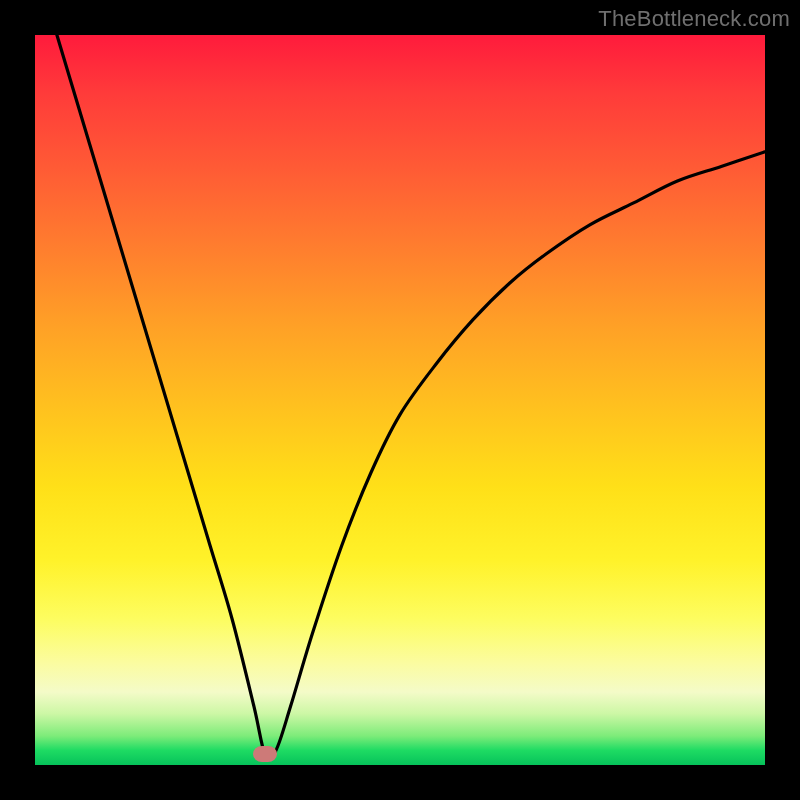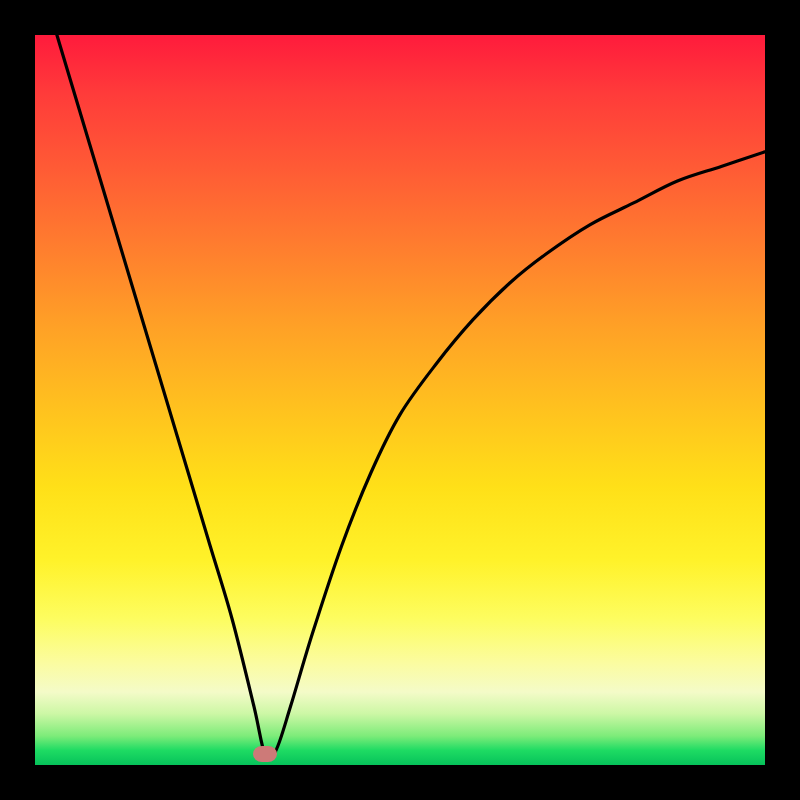--- a/index.html
+++ b/index.html
@@ -68,20 +68,21 @@
     height: 16px;
     border-radius: 9px / 8px;
     background: #cd7a78;
     transform: translate(-50%, -50%);
   }
 </style>
 </head>
 <body>
 
 <div class="frame">
+  <div class="watermark">TheBottleneck.com</div>
 
   <div class="plot">
     <svg class="curve" viewBox="0 0 730 730" preserveAspectRatio="none">
       <path id="curve-path" d="M 21.90 0.00 C 25.55 12.17, 36.50 48.67, 43.80 73.00 C 51.10 97.33, 58.40 121.67, 65.70 146.00 C 73.00 170.33, 80.30 194.67, 87.60 219.00 C 94.90 243.33, 102.20 267.67, 109.50 292.00 C 116.80 316.33, 124.10 340.67, 131.40 365.00 C 138.70 389.33, 146.00 413.67, 153.30 438.00 C 160.60 462.33, 167.90 486.67, 175.20 511.00 C 182.50 535.33, 189.80 557.23, 197.10 584.00 C 204.40 610.77, 213.53 649.09, 219.00 671.60 C 224.47 694.11, 226.30 711.75, 229.95 719.05 C 233.60 726.35, 236.64 723.31, 240.90 715.40 C 245.16 707.49, 249.42 691.07, 255.50 671.60 C 261.58 652.13, 268.88 625.37, 277.40 598.60 C 285.92 571.83, 296.87 537.77, 306.60 511.00 C 316.33 484.23, 326.07 459.90, 335.80 438.00 C 345.53 416.10, 354.05 397.85, 365.00 379.60 C 375.95 361.35, 389.33 344.32, 401.50 328.50 C 413.67 312.68, 425.83 298.08, 438.00 284.70 C 450.17 271.32, 462.33 259.15, 474.50 248.20 C 486.67 237.25, 497.62 228.73, 511.00 219.00 C 524.38 209.27, 540.20 198.32, 554.80 189.80 C 569.40 181.28, 584.00 175.20, 598.60 167.90 C 613.20 160.60, 627.80 152.08, 642.40 146.00 C 657.00 139.92, 671.60 136.27, 686.20 131.40 C 700.80 126.53, 722.70 119.23, 730.00 116.80" fill="none" stroke="#000" stroke-width="3.2" stroke-linecap="round" stroke-linejoin="round"></path>
     </svg>
     <div class="marker" id="min-marker" style="left: 229.95px; top: 719.05px;"></div>
   </div>
 </div>
 
 </body></html>

